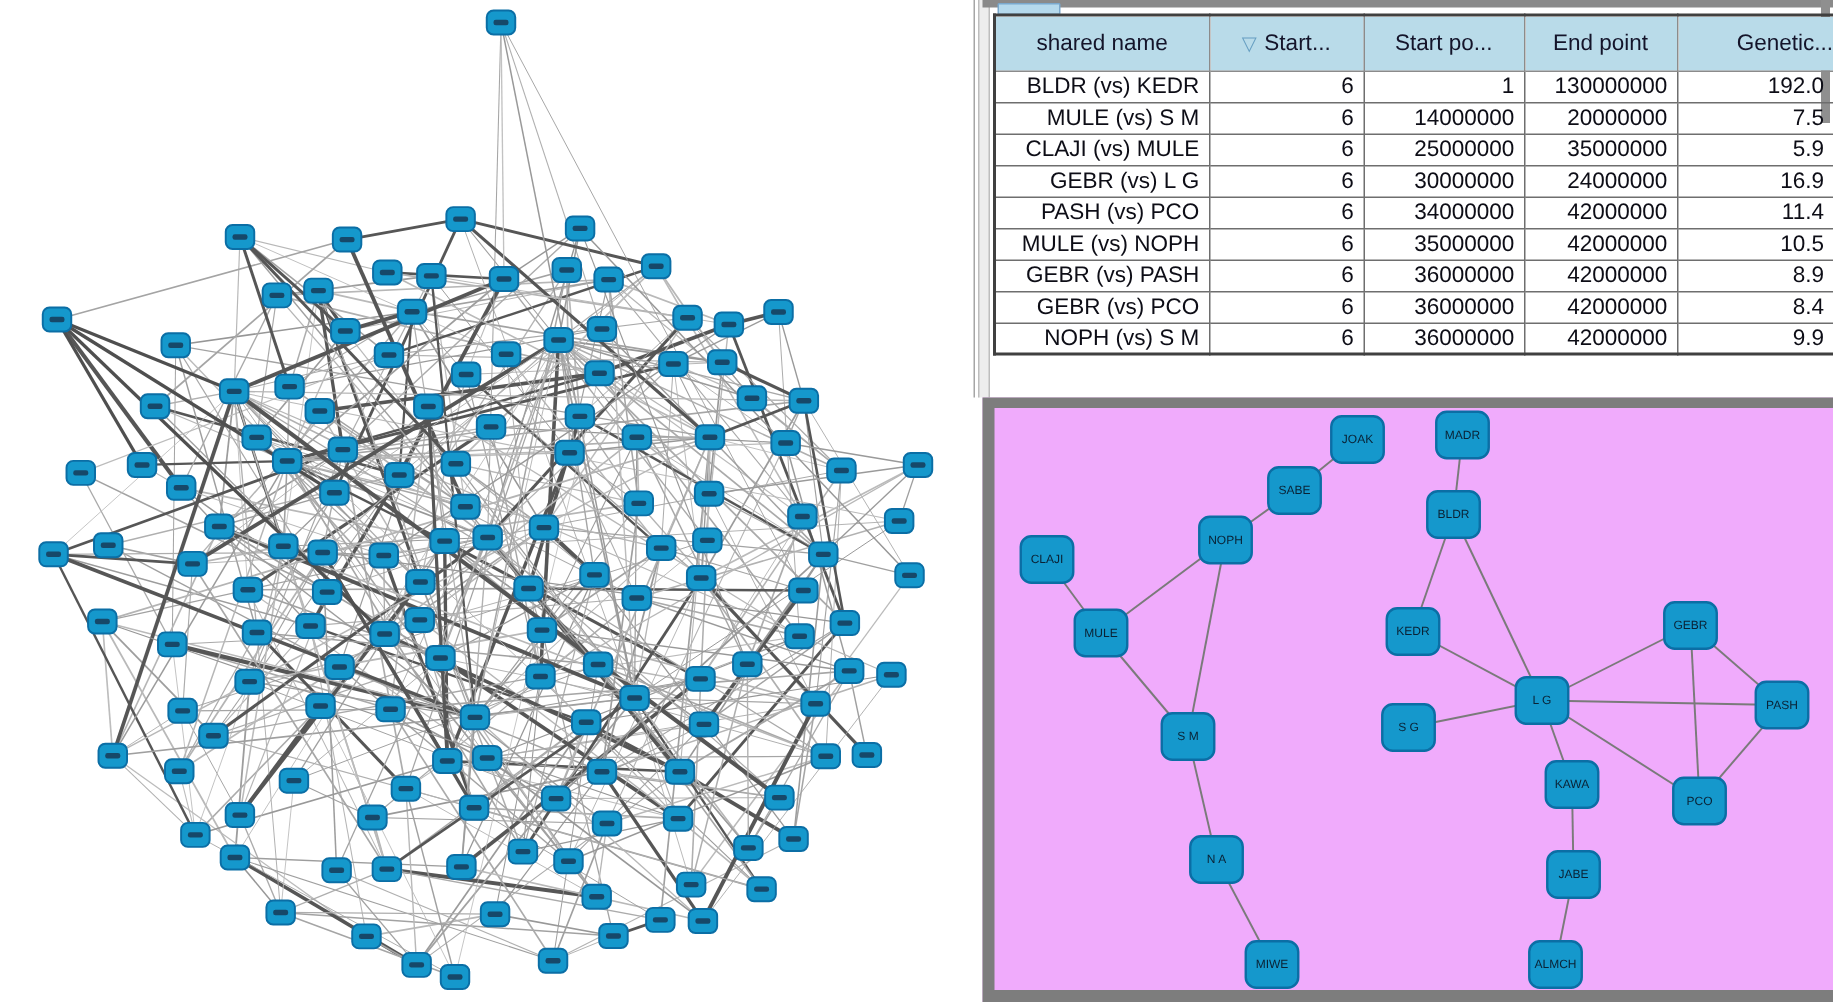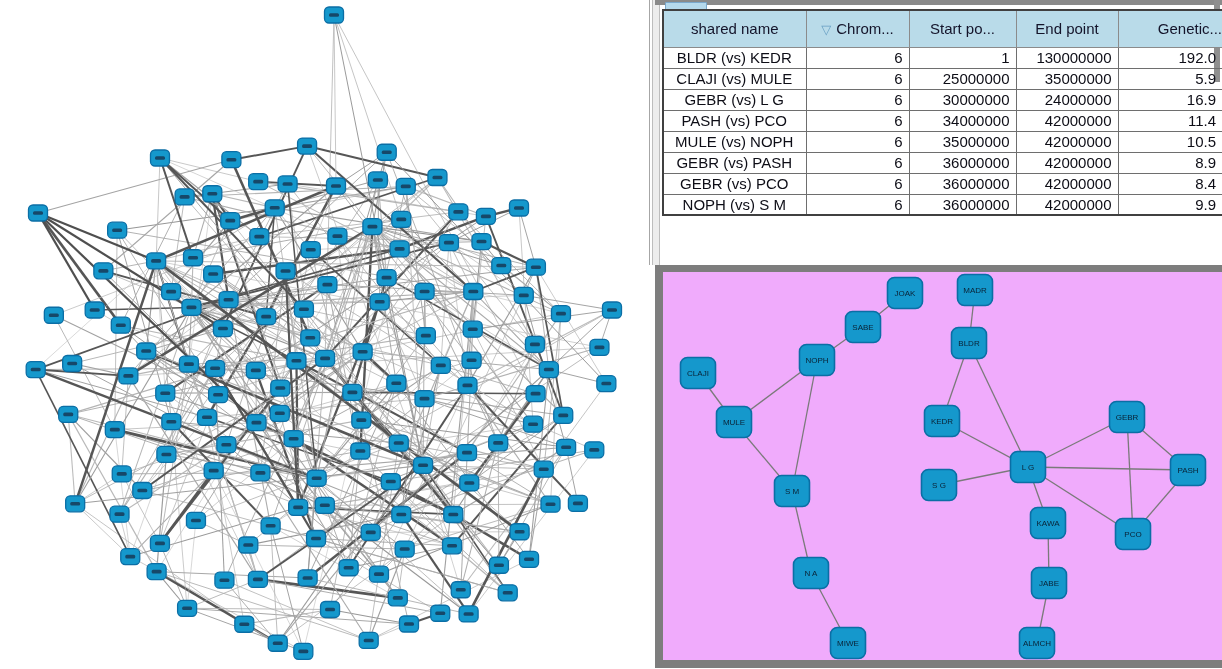--- a/index.html
+++ b/index.html
@@ -34,21 +34,21 @@
   }
   #edge-table th {
     height: 37px; background: var(--header-bg, #b9dbe9);
     border: 1px solid #8b8b8b; font-size: 15px; font-weight: 400;
     color: #14142a; text-align: center; white-space: nowrap; overflow: hidden;
   }
   #edge-table td {
     height: 21px; border: 1px solid #6e6e6e; font-size: 15px;
     color: #0d0d16; white-space: nowrap; overflow: hidden; padding: 0 6px;
   }
-  #edge-table td.name { text-align: center; padding-left: 5px; }
+  #edge-table td.name { text-align: right; padding-left: 5px; }
   #edge-table td.num  { text-align: right; }
   .filter-icon { color: #679fc2; font-size: 13px; margin-right: 5px; }
 
   
   #subnet-panel {
     position: absolute; left: 7px; top: 265px; width: 669px; height: 403px;
     background: #f0abfc;
     border-style: solid; border-color: var(--frame-gray, #7d7d7d);
     border-width: 7px 8px 8px 8px;
   }
@@ -1185,33 +1185,40 @@
   <div id="gutter-bar"></div>
   <div id="top-strip"></div>
   <div id="scroll-fragment"></div>
   <div id="vscroll-thumb"></div>
 
   <div id="table-wrap">
     <table id="edge-table">
       <thead>
           <tr id="header-row">
             <th style="width: 143px;"><span>shared name</span></th>
-            <th style="width: 103px;"><span class="filter-icon">▽</span><span>Chrom...</span></th>
+            <th style="width: 103px;"><span class="filter-icon">▽</span><span>Start...</span></th>
             <th style="width: 107px;"><span>Start po...</span></th>
             <th style="width: 102px;"><span>End point</span></th>
             <th style="width: 105px; text-align: right;"><span>Genetic...</span></th>
           </tr>
         </thead>
       <tbody id="table-body">
           <tr>
             <td class="name">BLDR (vs) KEDR</td>
             <td class="num">6</td>
             <td class="num">1</td>
             <td class="num">130000000</td>
             <td class="num">192.0</td>
+          </tr>
+          <tr>
+            <td class="name">MULE (vs) S M</td>
+            <td class="num">6</td>
+            <td class="num">14000000</td>
+            <td class="num">20000000</td>
+            <td class="num">7.5</td>
           </tr>
           <tr>
             <td class="name">CLAJI (vs) MULE</td>
             <td class="num">6</td>
             <td class="num">25000000</td>
             <td class="num">35000000</td>
             <td class="num">5.9</td>
           </tr>
           <tr>
             <td class="name">GEBR (vs) L G</td>

